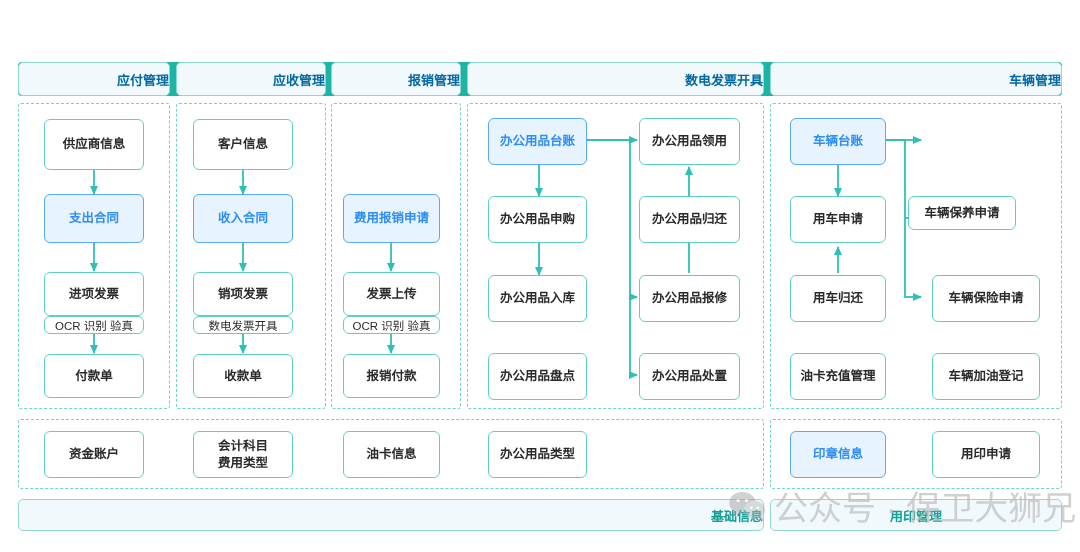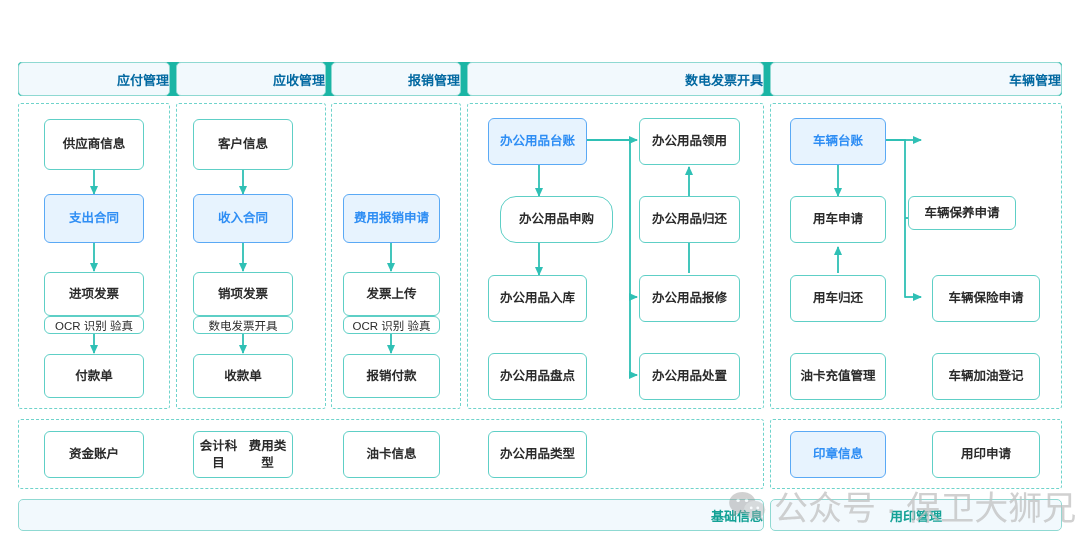--- a/index.html
+++ b/index.html
@@ -39,21 +39,21 @@
   
   .node{
     background:#ffffff;border:1.3px solid #5ecfc6;border-radius:6px;
     display:flex;align-items:center;justify-content:center;
     color:#2b2b2b;font-size:12.5px;font-weight:bold;
     text-align:center;line-height:1.3;
   }
   .node.hl{
     background:#e7f3fe;border:1.3px solid #5aa9f5;color:#2f8ef4;
   }
-  .node.two-line{flex-direction:row;}
+  .node.two-line{flex-direction:column;}
 
   
   .ocrstrip{
     background:#ffffff;border:1.3px solid #5ecfc6;border-radius:6px;
     display:flex;align-items:center;justify-content:center;
     color:#2b2b2b;font-size:11.5px;font-weight:normal;
   }
 
   
   .bottombar{
@@ -195,21 +195,21 @@
   <div class="abs ocrstrip" style="left:343px;top:316px;width:97px;height:18px;">
     <span>OCR 识别 验真</span>
   </div>
   <div class="abs node" style="left:343px;top:354px;width:97px;height:44px;">
     <span>报销付款</span>
   </div>
 
   <div class="abs node hl" style="left:488px;top:118px;width:99px;height:47px;">
     <span>办公用品台账</span>
   </div>
-  <div class="abs node" style="left:500px;top:196px;width:113px;height:47px;border-radius:16px;">
+  <div class="abs node" style="left:488px;top:196px;width:99px;height:47px;">
     <span>办公用品申购</span>
   </div>
   <div class="abs node" style="left:488px;top:275px;width:99px;height:47px;">
     <span>办公用品入库</span>
   </div>
   <div class="abs node" style="left:488px;top:353px;width:99px;height:47px;">
     <span>办公用品盘点</span>
   </div>
 
   <div class="abs node" style="left:639px;top:118px;width:101px;height:47px;">

